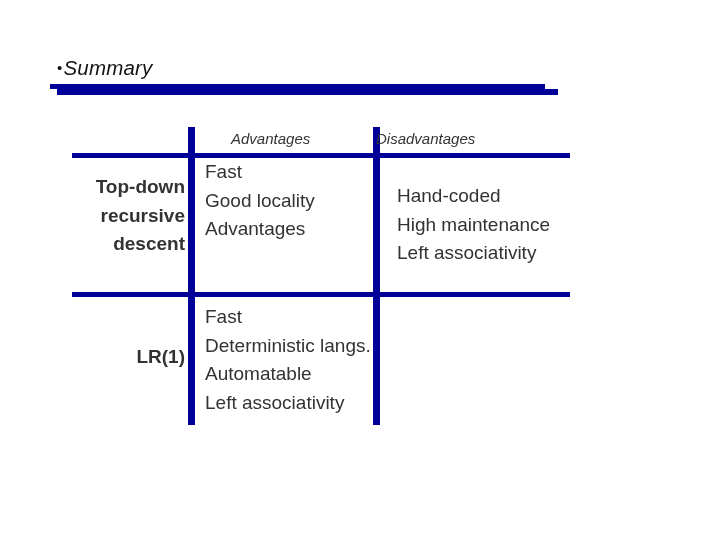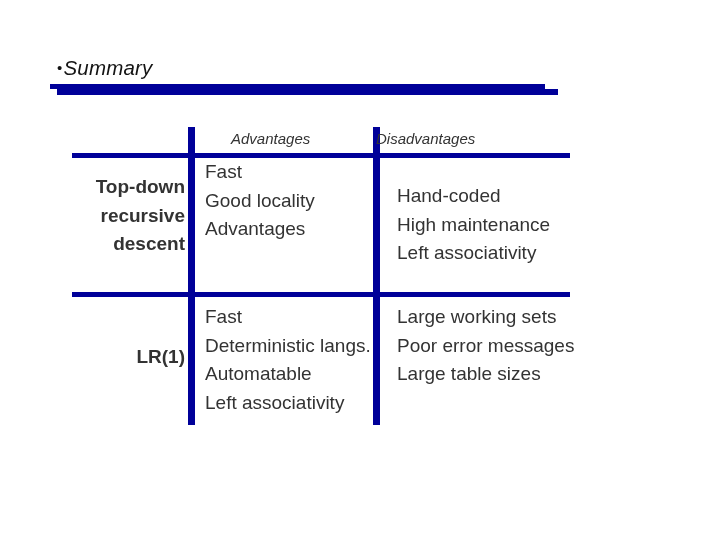--- a/index.html
+++ b/index.html
@@ -118,21 +118,16 @@
 
   <div class="rowlabel row2-label">
       <div>LR(1)</div>
     </div>
   <div class="cell row2-adv">
       <div>Fast</div>
       <div>Deterministic langs.</div>
       <div>Automatable</div>
       <div>Left associativity</div>
     </div>
-  <div class="cell row2-dis">
-      <div>Large working sets</div>
-      <div>Poor error messages</div>
-      <div>Large table sizes</div>
-    </div>
 
   <div class="pagenum">36</div>
 
 </div>
 
 </body></html>

